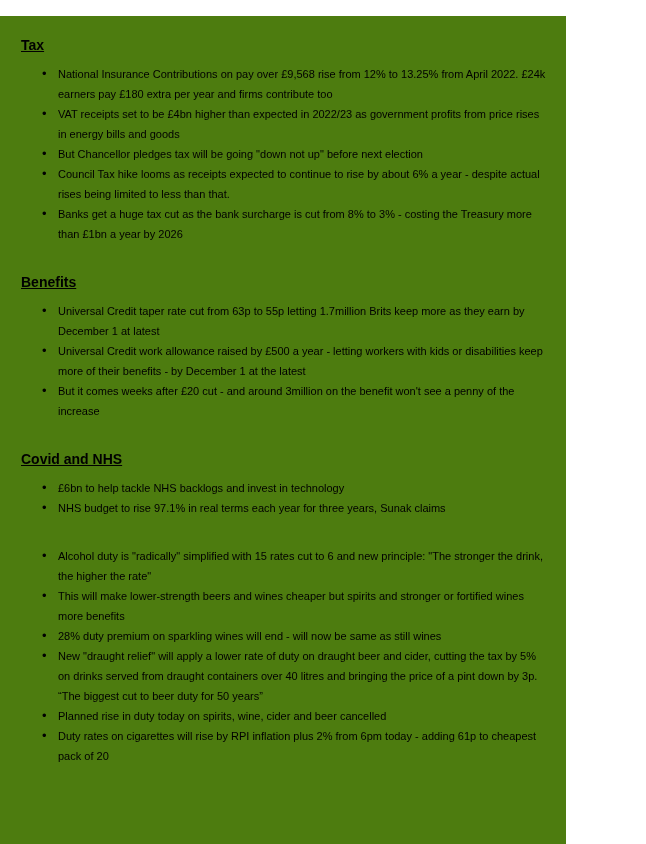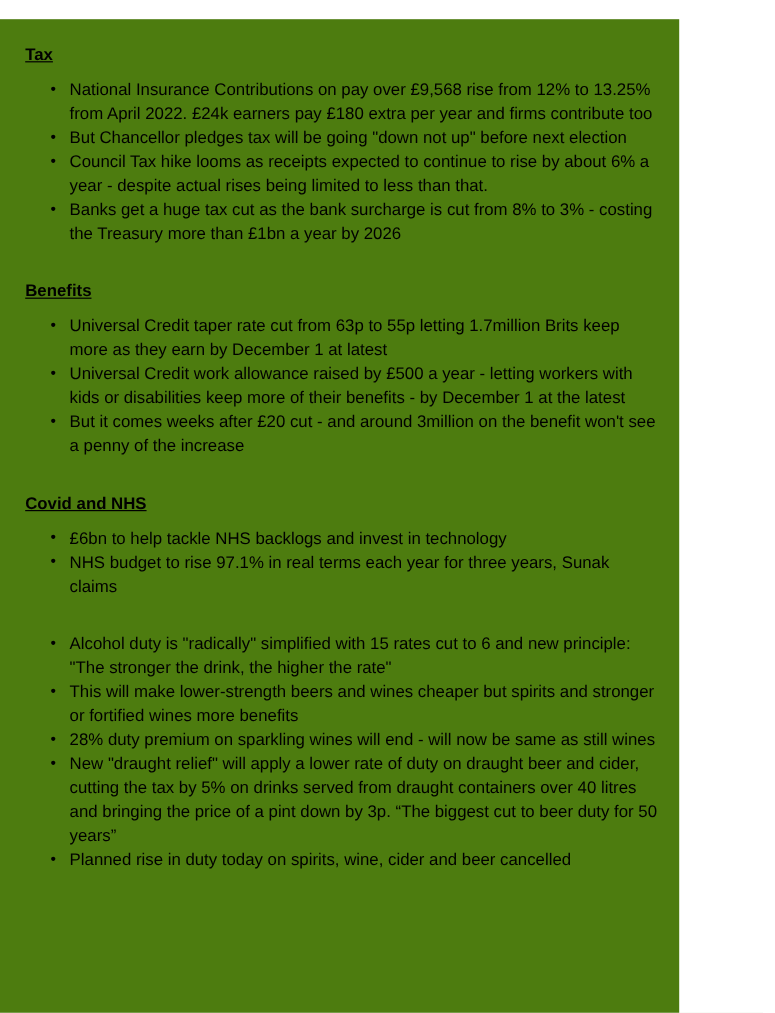--- a/index.html
+++ b/index.html
@@ -33,21 +33,21 @@
   }
   ul.bullet-list {
     list-style: none;
     margin: 0 0 28px 0;
     padding: 0;
     max-width: 602px;
   }
   ul.bullet-list li {
     position: relative;
     padding-left: 37px;
-    font-size: 14px;
+    font-size: 11px;
     line-height: 20px;
     color: #000000;
   }
   ul.bullet-list li::before {
     content: "\2022";
     position: absolute;
     left: 21px;
     top: 0;
     font-size: 13px;
     line-height: 20px;
@@ -55,20 +55,21 @@
   }
 </style>
 </head>
 <body>
 
 <div class="page" id="doc-root">
     <div class="doc-section">
       <div class="section-heading">Tax</div>
       <ul class="bullet-list">
         <li>National Insurance Contributions on pay over £9,568 rise from 12% to 13.25% from April 2022. £24k earners pay £180 extra per year and firms contribute too</li>
+        <li>VAT receipts set to be £4bn higher than expected in 2022/23 as government profits from price rises in energy bills and goods</li>
         <li>But Chancellor pledges tax will be going "down not up" before next election</li>
         <li>Council Tax hike looms as receipts expected to continue to rise by about 6% a year - despite actual rises being limited to less than that.</li>
         <li>Banks get a huge tax cut as the bank surcharge is cut from 8% to 3% - costing the Treasury more than £1bn a year by 2026</li>
       </ul>
     </div>
     <div class="doc-section">
       <div class="section-heading">Benefits</div>
       <ul class="bullet-list">
         <li>Universal Credit taper rate cut from 63p to 55p letting 1.7million Brits keep more as they earn by December 1 at latest</li>
         <li>Universal Credit work allowance raised by £500 a year - letting workers with kids or disabilities keep more of their benefits - by December 1 at the latest</li>
@@ -82,15 +83,16 @@
         <li>NHS budget to rise 97.1% in real terms each year for three years, Sunak claims</li>
       </ul>
     </div>
     <div class="doc-section">
       <ul class="bullet-list">
         <li>Alcohol duty is "radically" simplified with 15 rates cut to 6 and new principle: "The stronger the drink, the higher the rate"</li>
         <li>This will make lower-strength beers and wines cheaper but spirits and stronger or fortified wines more benefits</li>
         <li>28% duty premium on sparkling wines will end - will now be same as still wines</li>
         <li>New "draught relief" will apply a lower rate of duty on draught beer and cider, cutting the tax by 5% on drinks served from draught containers over 40 litres and bringing the price of a pint down by 3p. “The biggest cut to beer duty for 50 years”</li>
         <li>Planned rise in duty today on spirits, wine, cider and beer cancelled</li>
+        <li>Duty rates on cigarettes will rise by RPI inflation plus 2% from 6pm today - adding 61p to cheapest pack of 20</li>
       </ul>
     </div>
   </div>
 
 </body></html>

